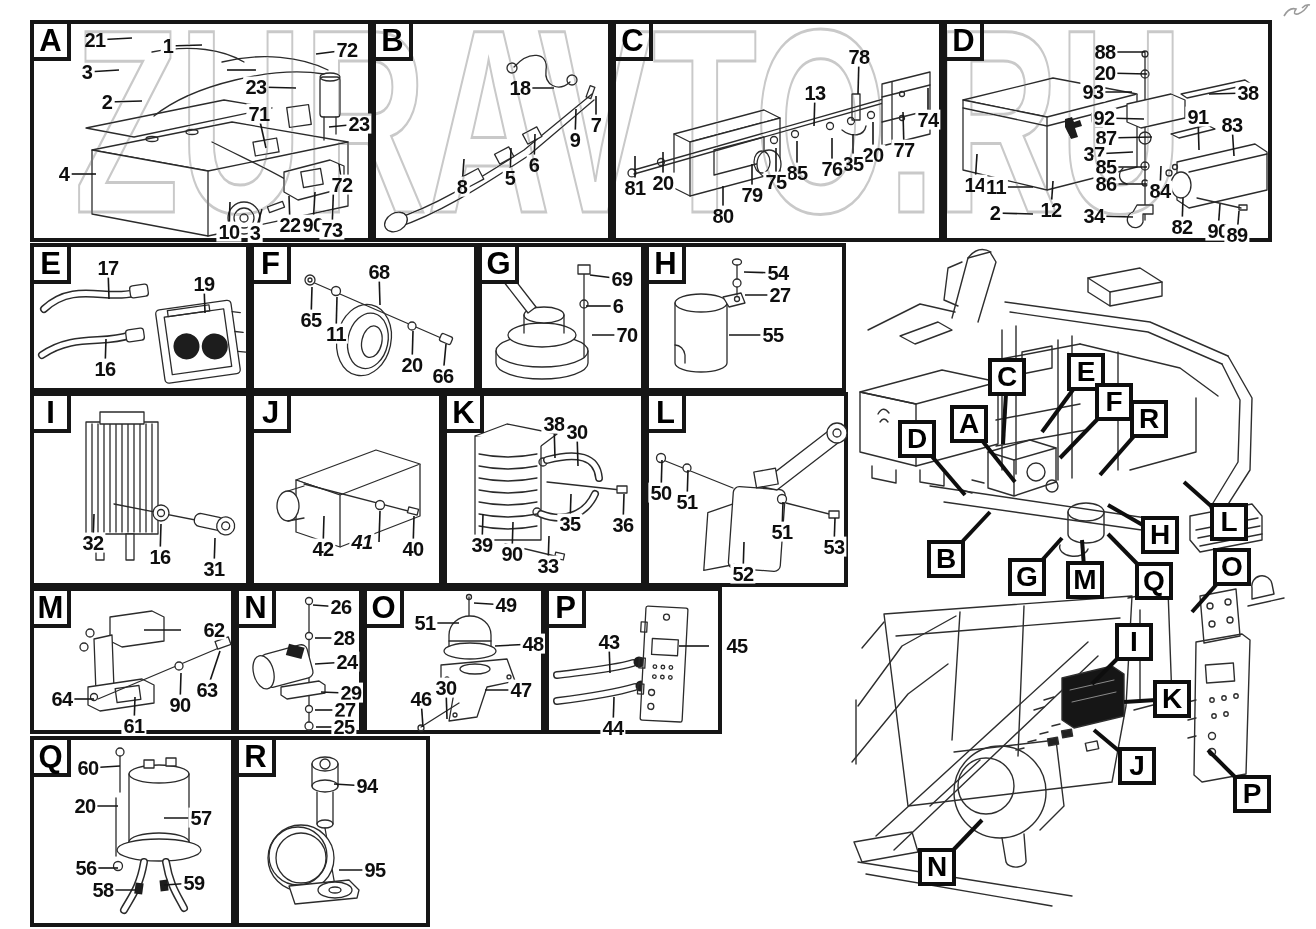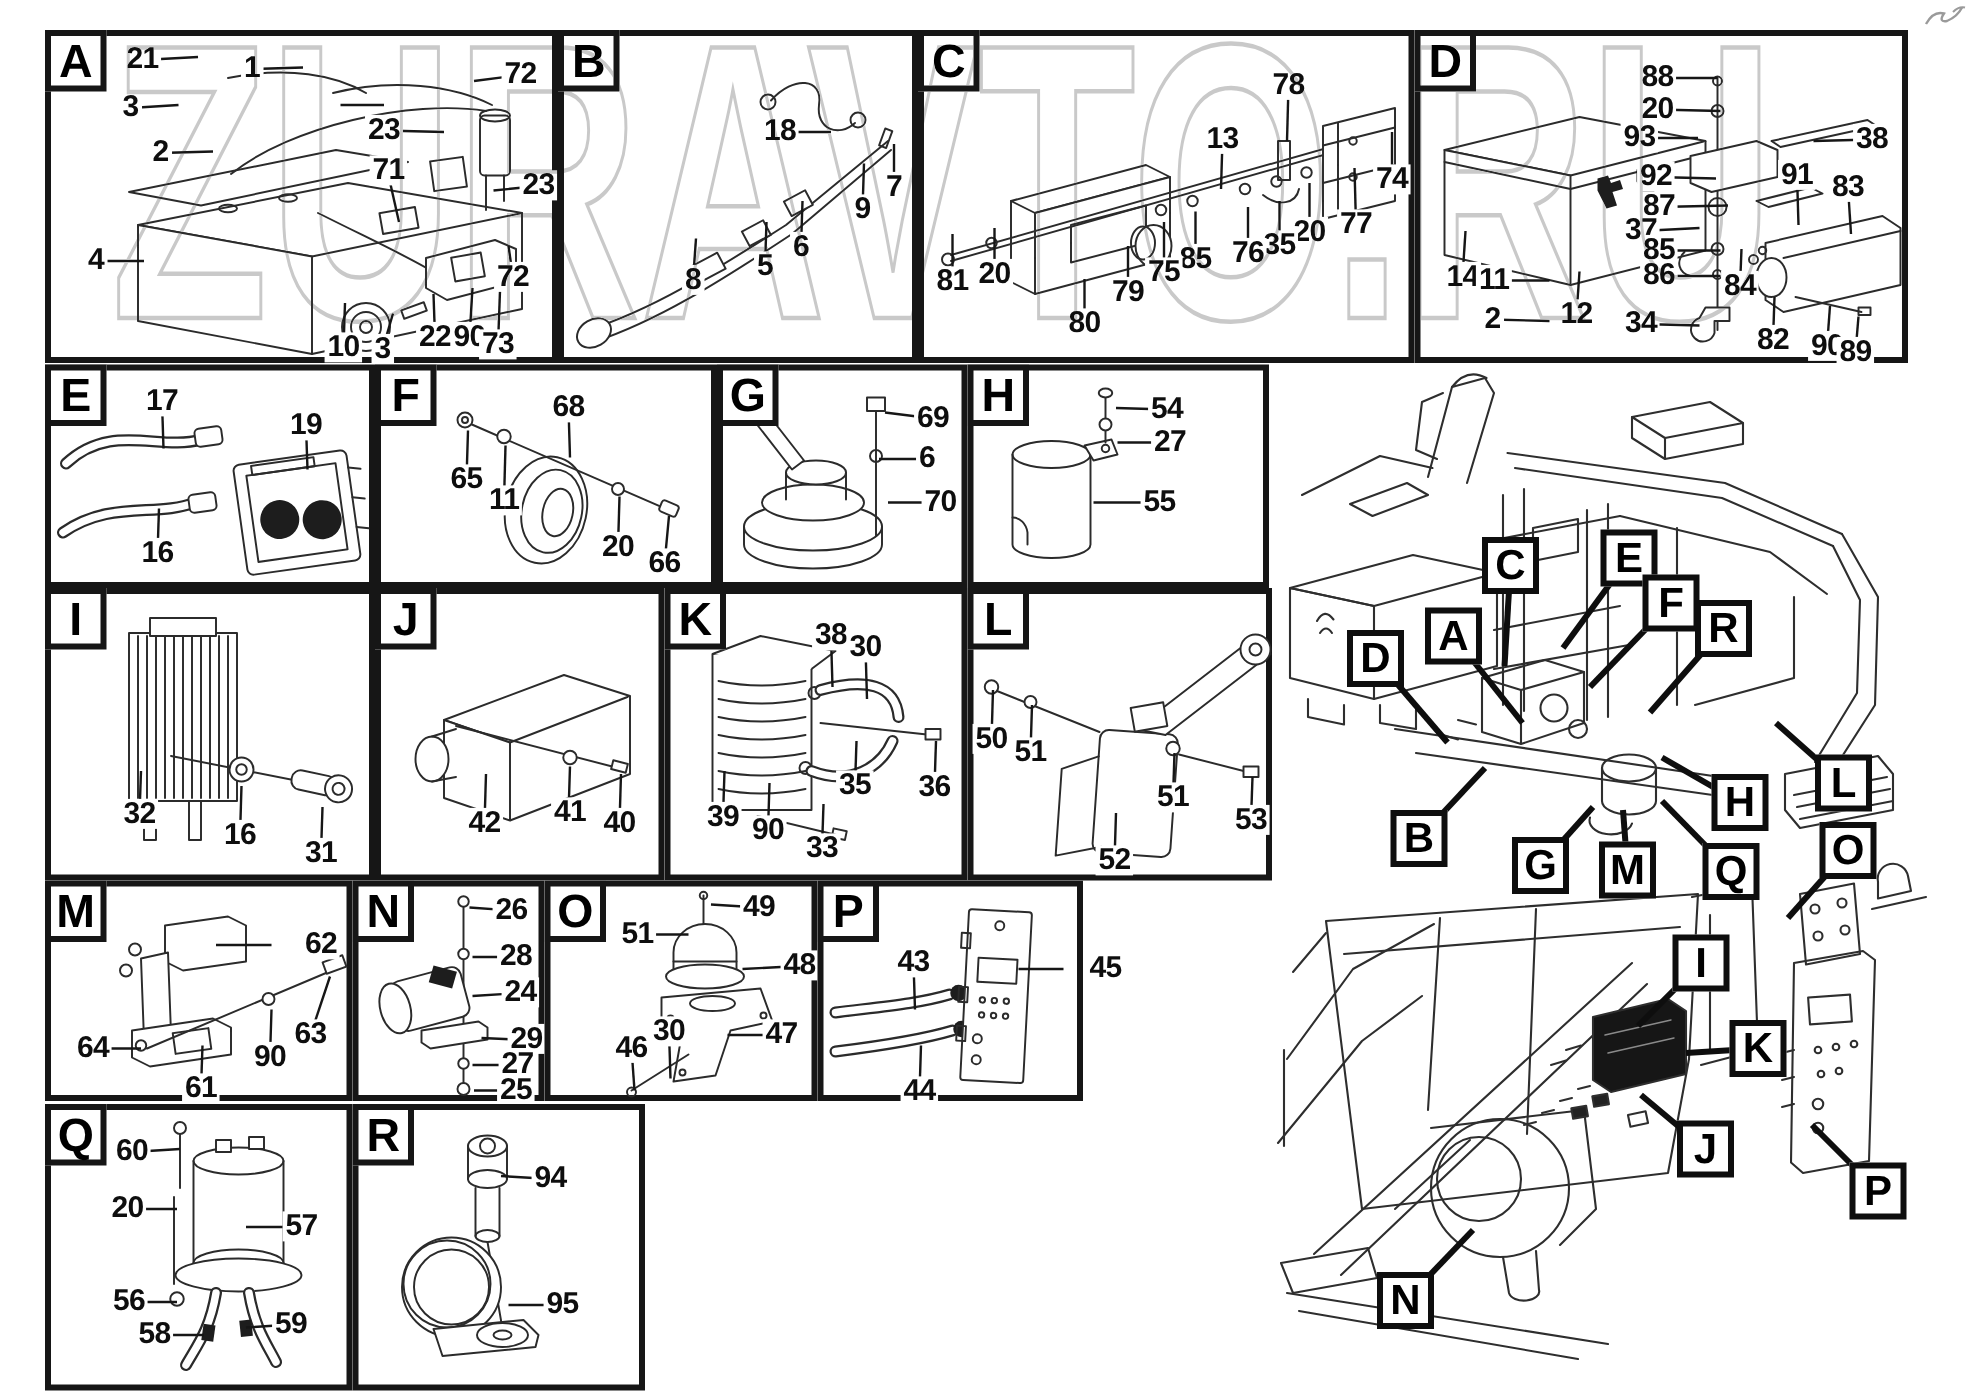--- a/index.html
+++ b/index.html
@@ -500,21 +500,21 @@
     <circle class="sw" cx="126" cy="109" r="4.5"></circle>
     <rect class="sw" x="154" y="112" width="10" height="6" transform="rotate(14 159 115)"></rect>
   </svg>
       <svg class="leaders" width="193" height="195">
         <line x1="69" y1="153" x2="70" y2="120"></line>
         <line x1="125" y1="146" x2="126" y2="115"></line>
         <line x1="159" y1="153" x2="160" y2="120"></line>
       </svg>
       <div class="plabel">J</div>
       <span class="callout" style="left: 69px; top: 153px;">42</span>
-      <span class="callout" style="left: 126px; top: 146px;">41</span>
+      <span class="callout" style="left: 108px; top: 146px; font-style: italic;">41</span>
       <span class="callout" style="left: 159px; top: 153px;">40</span>
     </div>
     <div class="panel" style="left: 443px; top: 392px; width: 202px; height: 195px;">
       <svg class="sketch" width="194" height="187" viewBox="0 0 194 187">
     <rect class="sw" x="28" y="40" width="66" height="104"></rect>
     <path class="s" d="M32,58 Q60,64 90,58 M32,70 Q60,76 90,70 M32,82 Q60,88 90,82 M32,94 Q60,100 90,94 M32,106 Q60,112 90,106 M32,118 Q60,124 90,118 M32,130 Q60,136 90,130"></path>
     <path class="sw" d="M28,40 L60,28 L110,38 L94,50"></path>
     <circle class="s" cx="96" cy="66" r="4"></circle>
         <circle class="s" cx="90" cy="116" r="4"></circle>
     <path class="to" d="M100,64 C130,56 150,60 152,82"></path>

